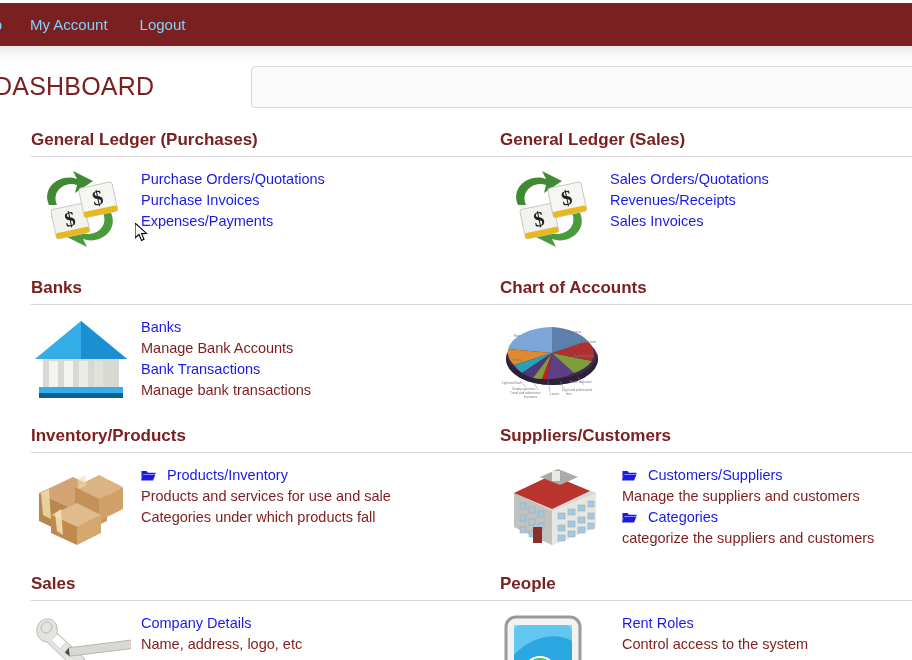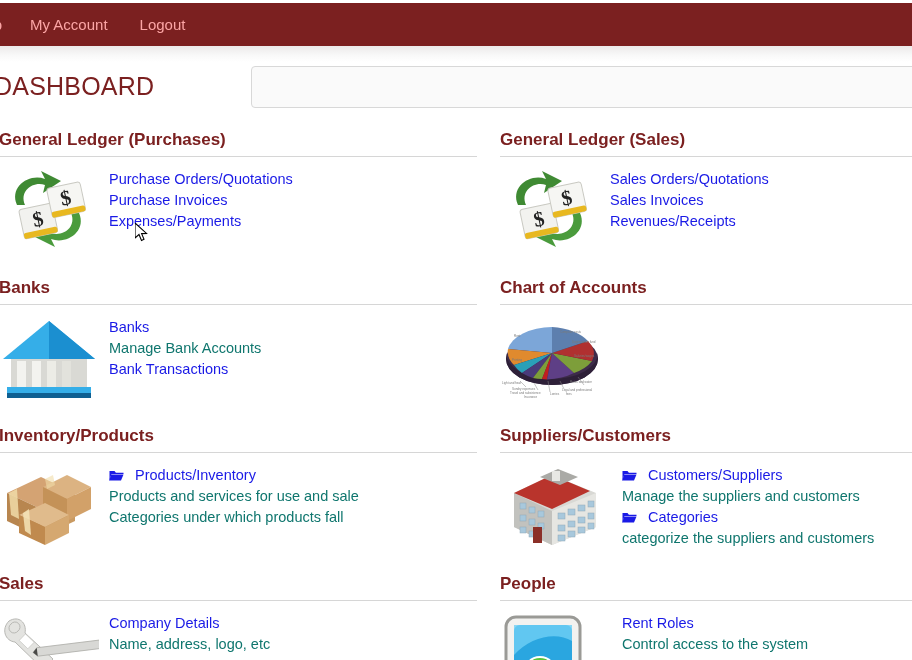--- a/index.html
+++ b/index.html
@@ -17,21 +17,21 @@
     position: absolute;
     top: 3px;
     left: 0;
     width: 912px;
     height: 43px;
     background: #7b2020;
     display: flex;
     align-items: center;
   }
   .topnav-item {
-    color: #fca5a5;
+    color: #7dd3fc;
     font-size: 15px;
     padding: 0 0;
     white-space: nowrap;
     text-decoration: none;
   }
   .topnav-item.first { margin-left: -18px; margin-right: 28px; }
   .topnav-item.mid   { margin-right: 32px; }
 
   .navshadow {
     position: absolute;
@@ -86,21 +86,21 @@
     top: 130px;
     left: 0;
     width: 912px;
   }
   .row { position: relative; width: 912px; }
   .col {
     position: absolute;
     top: 0;
     width: 478px;
   }
-  .col.left  { left: -1px; }
+  .col.left  { left: -1px; padding-left: 32px; }
   .col.right { left: 500px; }
 
   .sec-title {
     font-size: 17px;
     font-weight: bold;
     color: #7b2020;
     margin: 0;
     padding: 0 0 6px 0;
     white-space: nowrap;
   }
@@ -125,21 +125,21 @@
 
   .lnk {
     color: #1a1ae6;
     font-size: 14.5px;
     line-height: 21px;
     text-decoration: none;
     white-space: nowrap;
     display: block;
   }
   .desc {
-    color: #0f766e;
+    color: #7f1d1d;
     font-size: 14.5px;
     line-height: 21px;
     white-space: nowrap;
   }
   .lnk-folder { display: flex; align-items: center; gap: 11px; }
   .folder-ico { flex: 0 0 auto; display: block; }
 
   
   .ico-svg { display: block; }
 
@@ -218,22 +218,22 @@
             </g>
             <g transform="rotate(-12 66 32)">
               <rect x="50" y="18" width="34" height="30" rx="3" fill="#f6f6f3" stroke="#c9c9c2" stroke-width="1"></rect>
               <rect x="50" y="42" width="34" height="6" rx="2" fill="#e8b820"></rect>
               <text x="67" y="38" font-family="Liberation Serif, serif" font-size="21" font-weight="bold" fill="#222" text-anchor="middle">$</text>
             </g>
           </svg>
         </div>
         <div class="sec-links">
           <a class="lnk" href="#">Sales Orders/Quotations</a>
+          <a class="lnk" href="#">Revenues/Receipts</a>
           <a class="lnk" href="#">Sales Invoices</a>
-          <a class="lnk" href="#">Revenues/Receipts</a>
         </div>
       </div>
     </div>
   </div>
 
   <div class="row" style="height:148px;">
 
     <div class="col left">
       <div class="sec-title">Banks</div>
       <div class="sec-rule"></div>
@@ -248,20 +248,21 @@
             <rect x="48" y="46" width="9" height="26" fill="#ececE6"></rect>
             <rect x="63" y="46" width="9" height="26" fill="#e2e2dc"></rect>
             <rect x="8" y="72" width="84" height="6" fill="#35aee8"></rect>
             <rect x="8" y="78" width="84" height="5" fill="#0e5f91"></rect>
           </svg>
         </div>
         <div class="sec-links">
           <a class="lnk" href="#">Banks</a>
           <div class="desc">Manage Bank Accounts</div>
           <a class="lnk" href="#">Bank Transactions</a>
+          <div class="desc">Manage bank transactions</div>
         </div>
       </div>
     </div>
 
     <div class="col right">
       <div class="sec-title">Chart of Accounts</div>
       <div class="sec-rule"></div>
       <div class="sec-body">
         <div class="sec-icon" style="width:112px;min-width:112px;">
           <svg class="ico-svg" width="112" height="86" viewBox="0 0 112 86">

